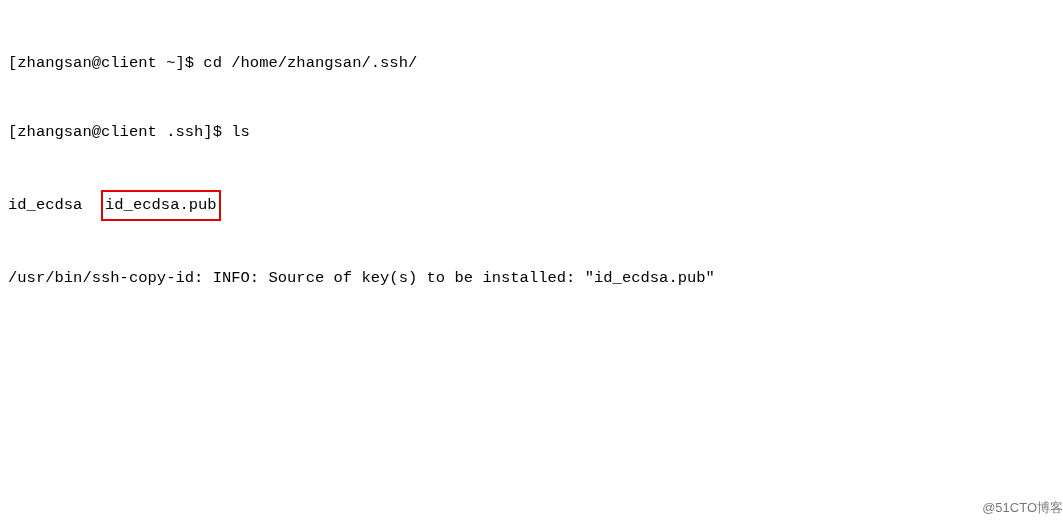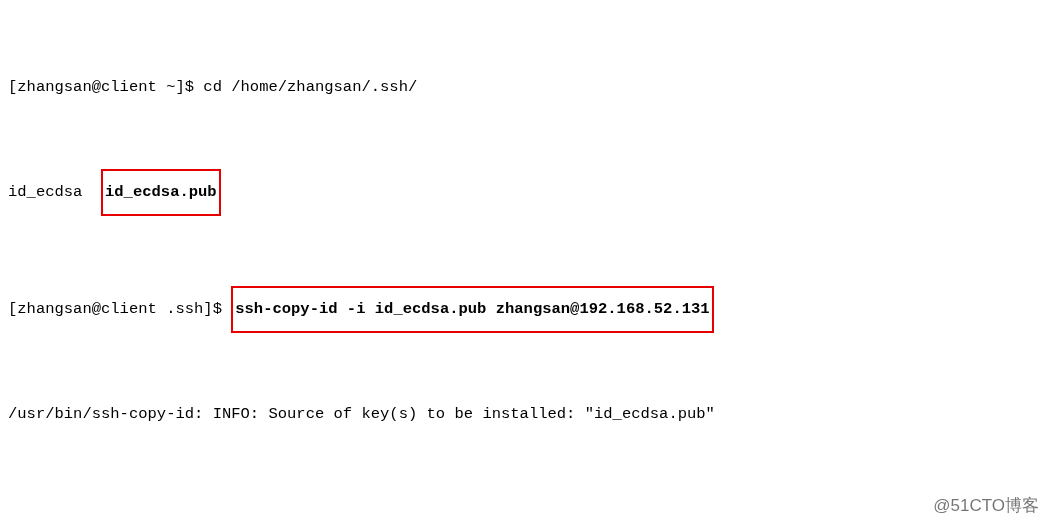--- a/index.html
+++ b/index.html
@@ -12,47 +12,46 @@
   }
   .terminal {
     font-family: "Courier New", Courier, monospace;
     font-size: 15.5px;
     line-height: 23px;
     color: #000000;
     padding: 6px 8px 0 8px;
     white-space: pre;
     position: relative;
   }
-  .row { display: block; width: 1047px; overflow: hidden; margin-top: 24px; }
+  .row { display: block; width: 1047px; overflow: hidden; }
   .hl {
     border: 2px solid #e60000;
-    padding: 12px 2px;
+    padding: 4px 2px;
     margin: 0;
     display: inline-block;
     line-height: 19px;
     vertical-align: baseline;
-    font-weight: bold;
   }
   .watermark {
     position: absolute;
-    right: 24px;
+    right: 0;
     bottom: 6px;
     font-family: Arial, sans-serif;
-    font-size: 17px;
+    font-size: 13px;
     color: rgba(0,0,0,0.55);
     margin-top: 20px;
   }
 </style>
 </head>
 <body>
 
 <div class="terminal">
   <span class="row"><span>[zhangsan@client ~]$ </span><span>cd /home/zhangsan/.ssh/</span></span>
+  <span class="row"><span>[zhangsan@client .ssh]$ </span><span>ls</span></span>
   <span class="row"><span>id_ecdsa  </span><span class="hl">id_ecdsa.pub</span></span>
-  <span class="row"><span>[zhangsan@client .ssh]$ </span><span class="hl">ssh-copy-id -i id_ecdsa.pub zhangsan@192.168.52.131</span></span>
   <span class="row">/usr/bin/ssh-copy-id: INFO: Source of key(s) to be installed: "id_ecdsa.pub"</span>
   
   
   
   
   
   
   
   
   

